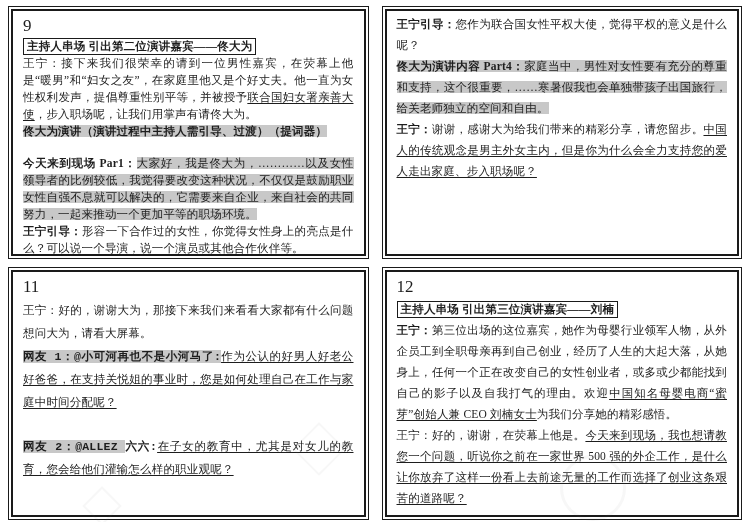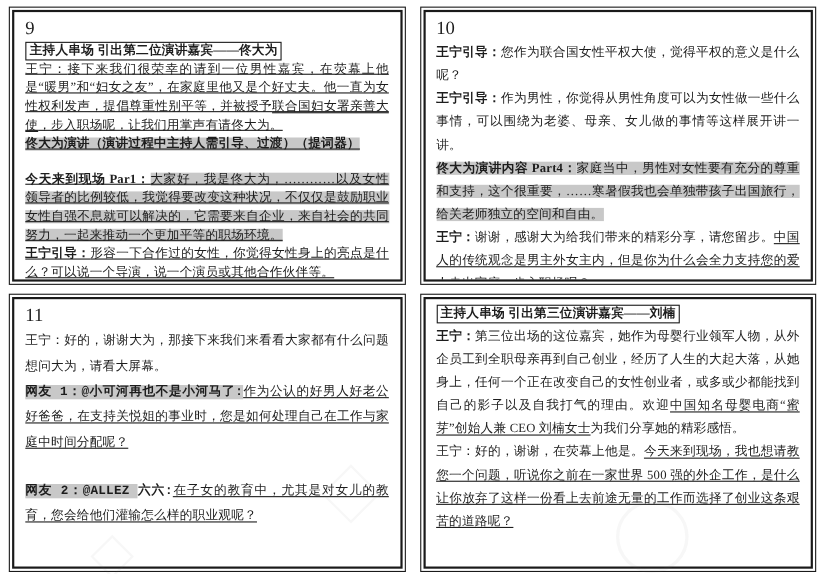--- a/index.html
+++ b/index.html
@@ -40,21 +40,21 @@
     margin:1px 0 2px 0;
     font-family:"Liberation Serif",serif;
   }
   .para{
     margin:0;
     font-size:11.5px;
     text-align:justify;
     letter-spacing:0.2px;
   }
   
-  .slide-outer:nth-child(1) .para{line-height:17px;text-decoration:underline;}
+  .slide-outer:nth-child(1) .para{line-height:17px;}
   .slide-outer:nth-child(2) .para{line-height:21px;}
   .slide-outer:nth-child(3) .para{line-height:23px;font-family:Liberation Mono, monospace;}
   .slide-outer:nth-child(4) .para{line-height:21px;}
   .slide-outer:nth-child(1) .spacer{height:15px;}
   .slide-outer:nth-child(2) .spacer{height:19px;}
   .slide-outer:nth-child(3) .spacer{height:21px;}
   .slide-outer:nth-child(4) .spacer{height:19px;}
   .run-bold{font-weight:bold;}
   .run-underline{
     text-decoration:underline;
@@ -93,38 +93,37 @@
         <p class="para"><span class="boxed-title"><span class="run-bold">主持人串场 引出第二位演讲嘉宾——佟大为</span></span></p>
         <p class="para"><span>王宁：</span><span>接下来我们很荣幸的请到一位男性嘉宾，在荧幕上他是“暖男”和“妇女之友”，在家庭里他又是个好丈夫。他一直为女性权利发声，提倡尊重性别平等，并被授予</span><span class="run-underline">联合国妇女署亲善大使</span><span>，步入职场呢，让我们用掌声有请佟大为。</span></p>
         <p class="para"><span class="run-bold run-highlight">佟大为演讲（演讲过程中主持人需引导、过渡）（提词器）</span></p>
         <p class="para spacer"></p>
         <p class="para"><span class="run-bold">今天来到现场 Par1：</span><span class="run-highlight">大家好，我是佟大为，…………以及女性领导者的比例较低，我觉得要改变这种状况，不仅仅是鼓励职业女性自强不息就可以解决的，它需要来自企业，来自社会的共同努力，一起来推动一个更加平等的职场环境。</span></p>
         <p class="para"><span class="run-bold">王宁引导：</span><span>形容一下合作过的女性，你觉得女性身上的亮点是什么？可以说一个导演，说一个演员或其他合作伙伴等。</span></p>
       </div>
     </section>
     <section class="slide-outer">
       <div class="slide">
-        <div class="slide-number">10</div>
         <p class="para"><span class="run-bold">王宁引导：</span><span>您作为联合国女性平权大使，觉得平权的意义是什么呢？</span></p>
-        <p class="para"><span class="run-bold">王宁引导：</span><span>作为男性，你觉得从男性角度可以为女性做一些什么事情，可以围绕为老婆、母亲、女儿做的事情等这样展开讲一讲。</span></p>
         <p class="para"><span class="run-bold run-highlight">佟大为演讲内容 Part4：</span><span class="run-highlight">家庭当中，男性对女性要有充分的尊重和支持，这个很重要，……寒暑假我也会单独带孩子出国旅行，给关老师独立的空间和自由。</span></p>
         <p class="para"><span class="run-bold">王宁：</span><span>谢谢，感谢大为给我们带来的精彩分享，请您留步。</span><span class="run-underline">中国人的传统观念是男主外女主内，但是你为什么会全力支持您的爱人走出家庭、步入职场呢？</span></p>
       </div>
     </section>
     <section class="slide-outer">
       <div class="slide">
         <div class="slide-number">11</div>
         <p class="para"><span>王宁：</span><span>好的，谢谢大为，那接下来我们来看看大家都有什么问题想问大为，请看大屏幕。</span></p>
         <p class="para"><span class="run-bold run-highlight">网友 1：@小可河再也不是小河马了:</span><span class="run-underline">作为公认的好男人好老公好爸爸，在支持关悦姐的事业时，您是如何处理自己在工作与家庭中时间分配呢？</span></p>
         <p class="para spacer"></p>
         <p class="para"><span class="run-bold run-highlight">网友 2：@ALLEZ </span><span class="run-bold">六六:</span><span class="run-underline">在子女的教育中，尤其是对女儿的教育，您会给他们灌输怎么样的职业观呢？</span></p>
       </div>
     </section>
     <section class="slide-outer">
       <div class="slide">
+        <div class="slide-number">12</div>
         <p class="para"><span class="boxed-title"><span class="run-bold">主持人串场 引出第三位演讲嘉宾——刘楠</span></span></p>
         <p class="para"><span class="run-bold">王宁：</span><span>第三位出场的这位嘉宾，她作为母婴行业领军人物，从外企员工到全职母亲再到自己创业，经历了人生的大起大落，从她身上，任何一个正在改变自己的女性创业者，或多或少都能找到自己的影子以及自我打气的理由。欢迎</span><span class="run-underline">中国知名母婴电商“蜜芽”创始人兼 CEO 刘楠女士</span><span>为我们分享她的精彩感悟。</span></p>
         <p class="para"><span>王宁：</span><span>好的，谢谢，在荧幕上他是。</span><span class="run-underline">今天来到现场，我也想请教您一个问题，听说你之前在一家世界 500 强的外企工作，是什么让你放弃了这样一份看上去前途无量的工作而选择了创业这条艰苦的道路呢？</span></p>
       </div>
     </section>
   </div>
 
 <div class="watermarks">
   <div class="wm wm-diamond" style="left:300px;top:430px;"></div>
   <div class="wm wm-diamond" style="left:88px;top:492px;width:24px;height:24px;"></div>

